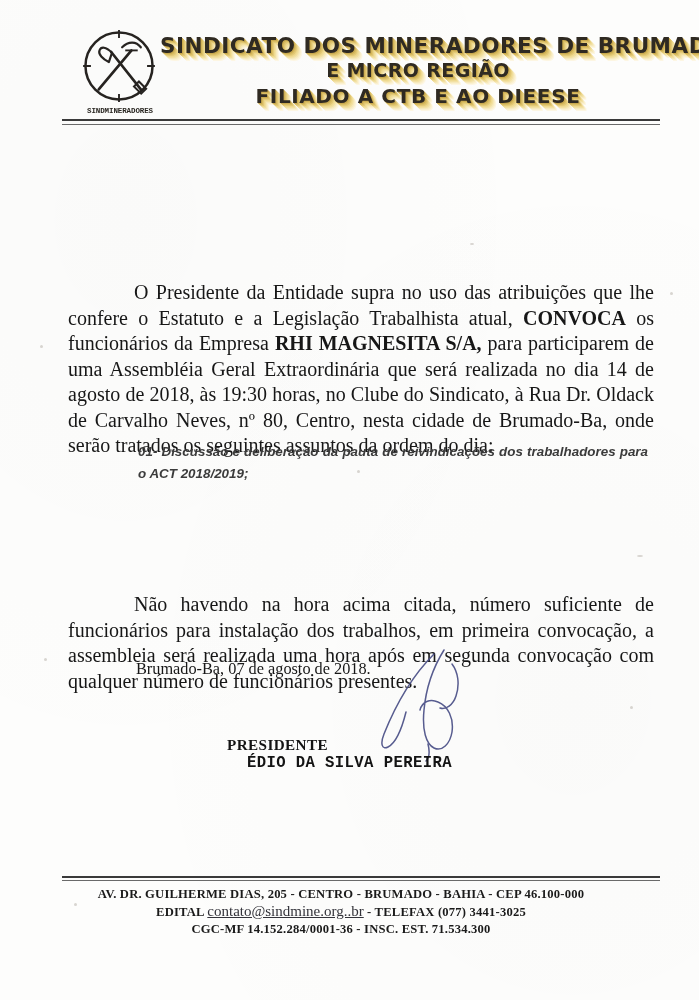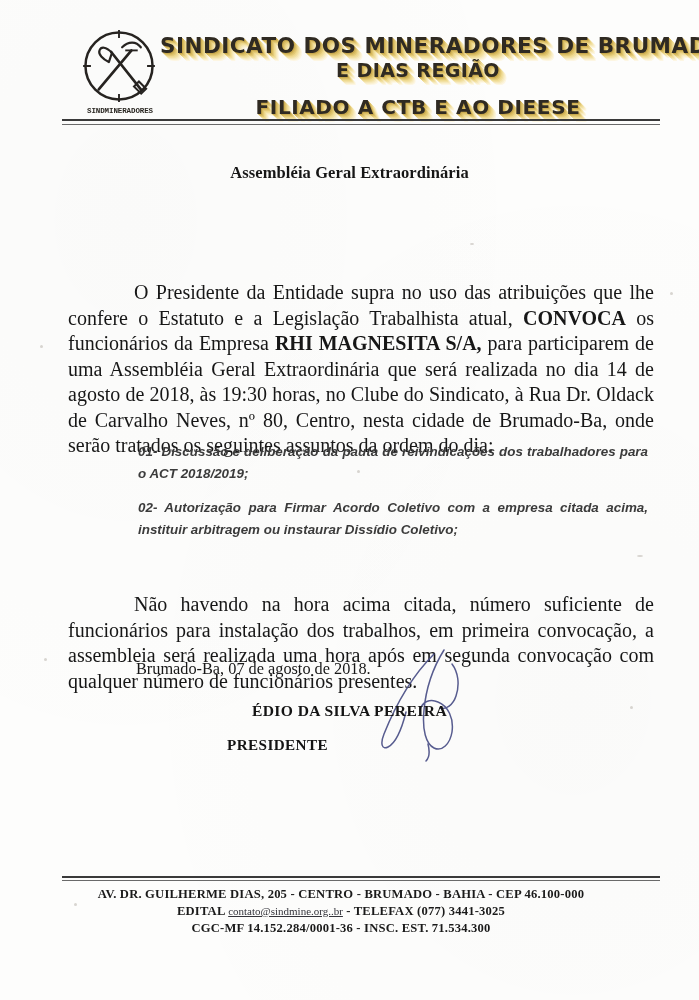--- a/index.html
+++ b/index.html
@@ -81,21 +81,21 @@
        2px 2px 0 #d9bd63,
        3px 3px 0 #e3c977,
        4px 4px 0 #eed98f,
        5px 5px 0 #f2e0a2,
        6px 6px 0 #f6e9bb,
        7px 7px 0 #faf0cf,
        8px 8px 0 #fdf6e2;
   }
   .wa-1 { top: 0px;  font-size: 21.5px; letter-spacing: 0.5px; }
   .wa-2 { top: 26px; font-size: 19px; }
-  .wa-3 { top: 62px; font-size: 20px; letter-spacing: 0.6px; }
+  .wa-3 { top: 51px; font-size: 20px; letter-spacing: 0.6px; }
 
   .rule-thick {
     position: absolute;
     left: 62px;
     width: 598px;
     height: 2px;
     background: #3a3a3a;
   }
   .rule-thin {
     position: absolute;
@@ -188,24 +188,24 @@
   .signature-mark {
     position: absolute;
     left: 368px;
     top: 648px;
     width: 120px;
     height: 115px;
     pointer-events: none;
   }
   .signer-name {
     position: absolute;
-    left: 0; top: 702px;
-    width: 699px;
-    text-align: center;
-    font-family: Liberation Serif, serif;
+    left: 0; top: 754px;
+    width: 699px;
+    text-align: center;
+    font-family: Liberation Mono, monospace;
     font-weight: bold;
     font-size: 15.6px;
     letter-spacing: 0.4px;
     color: #141414;
   }
   .signer-role {
     position: absolute;
     left: 0; top: 736px;
     width: 555px;
     text-align: center;
@@ -231,21 +231,21 @@
     font-family: "Liberation Serif", serif;
     font-weight: bold;
     font-size: 12.6px;
     line-height: 17px;
     letter-spacing: 0.2px;
     color: #1a1a1a;
     white-space: nowrap;
   }
   .footer-email-link {
     font-weight: normal;
-    font-size: 11px;
+    font-size: 15px;
     color: #33333a;
     text-decoration: underline;
     letter-spacing: 0;
   }
 
   
   .speck { position: absolute; background: #b9b5ad; border-radius: 50%; opacity: .55; }
 </style>
 </head>
 <body>
@@ -266,43 +266,39 @@
 
         <path d="M24 80 L66 30" stroke="#262320" stroke-width="3.4" fill="none" stroke-linecap="round"></path>
         <path d="M54 26 C62 18, 72 18, 78 26" stroke="#262320" stroke-width="2.8" fill="none" stroke-linecap="round"></path>
         <path d="M58 30 L74 30" stroke="#262320" stroke-width="2.4" fill="none"></path>
       </svg>
       <div class="logo-caption">SINDMINERADORES</div>
     </div>
 
     <div class="wordart">
       <div class="wa-line wa-1">SINDICATO DOS MINERADORES DE BRUMADO</div>
-      <div class="wa-line wa-2">E DIAS REGIÃO</div>
+      <div class="wa-line wa-2">E MICRO REGIÃO</div>
       <div class="wa-line wa-3">FILIADO A CTB E AO DIEESE</div>
     </div>
 
     <div class="rule-thick hdr-rule-1"></div>
     <div class="rule-thin hdr-rule-2"></div>
   </div>
 
-  <div class="doc-subtitle">Assembléia Geral Extraordinária</div>
 
   <div class="body-block" id="intro-paragraph" style="top:260px;">
     <p class="para">
       <span class="indent"></span><span>O Presidente da Entidade supra no uso das atribuições que lhe confere o Estatuto e a Legislação Trabalhista atual, </span><b>CONVOCA</b><span> os funcionários da Empresa </span><b>RHI MAGNESITA S/A,</b><span> para participarem de uma Assembléia Geral Extraordinária que será realizada no dia 14 de agosto  de 2018, às 19:30 horas, no Clube do Sindicato, à Rua Dr. Oldack de Carvalho Neves, nº 80, Centro,  nesta cidade de Brumado-Ba, onde serão tratados os seguintes assuntos da ordem do dia:</span>
     </p>
   </div>
 
   <div class="agenda" id="agenda-item-1" style="top:428px;">
     <p class="agenda-item">01- Discussão e deliberação da pauta de reivindicações dos trabalhadores para o ACT 2018/2019;</p>
   </div>
 
-  <div class="agenda" id="agenda-item-2" style="top:484px;">
-    <p class="agenda-item">02- Autorização para Firmar Acordo Coletivo com a empresa citada acima, instituir arbitragem ou instaurar Dissídio Coletivo;</p>
-  </div>
 
 
   <div class="body-block" id="closing-paragraph" style="top:572px;">
     <p class="para">
       <span class="indent"></span><span>Não havendo na hora acima citada, número suficiente de funcionários para instalação dos trabalhos, em primeira convocação, a assembleia será realizada uma hora após em segunda convocação com qualquer número de funcionários presentes.</span>
     </p>
   </div>
 
   <div class="date-line">Brumado-Ba, 07 de agosto de 2018.</div>
 

